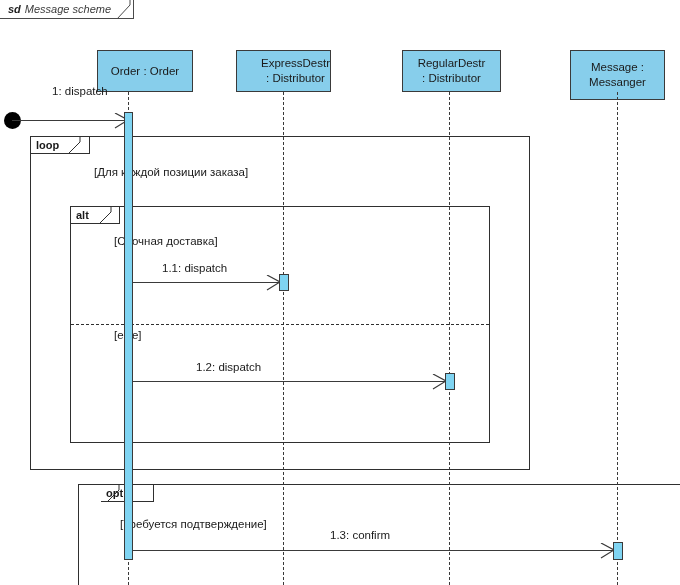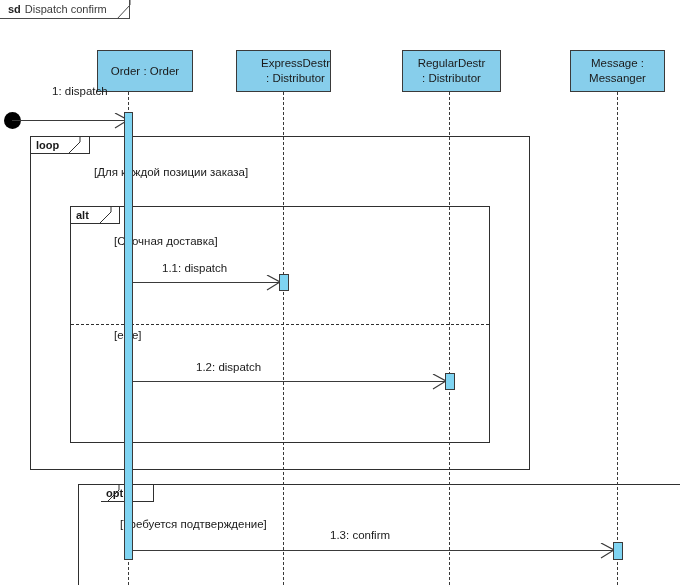--- a/index.html
+++ b/index.html
@@ -25,20 +25,21 @@
     height: 19px;
     padding: 0 22px 0 8px;
     border-bottom: 1px solid #4a4a4a;
     border-right: 1px solid #4a4a4a;
     box-sizing: border-box;
     display: flex;
     align-items: center;
     font-size: 11px;
     color: #3b3b3b;
     white-space: nowrap;
+    font-style: italic;
   }
   .frame-tab .kw {
     font-weight: bold;
     margin-right: 4px;
     color: #1f1f1f;
   }
   .frame-tab-corner {
     position: absolute;
     top: 0px;
     width: 14px;
@@ -143,40 +144,40 @@
     background: #000000;
   }
 </style>
 </head>
 <body>
 
 <div id="canvas">
 
   <div class="frame-tab">
     <span class="kw">sd</span>
-    <span>Dispatch confirm</span>
+    <span>Message scheme</span>
   </div>
   <div class="frame-tab-corner" style="left:117px;">
     <svg width="14" height="19" viewBox="0 0 14 19">
       <path d="M0,19 L13,5 L13,0" fill="none" stroke="#4a4a4a" stroke-width="1"></path>
     </svg>
   </div>
 
   <div class="head" style="left:97px; top:50px; width:96px; height:42px;">
     <span>Order : Order</span>
   </div>
   <div class="head" style="left:236px; top:50px; width:95px; height:42px;padding-left:24px;">
     <span>ExpressDestr</span>
     <span>: Distributor</span>
   </div>
   <div class="head" style="left:402px; top:50px; width:99px; height:42px;">
     <span>RegularDestr</span>
     <span>: Distributor</span>
   </div>
-  <div class="head" style="left:570px; top:50px; width:95px; height:42px;">
+  <div class="head" style="left:570px; top:50px; width:95px; height:50px;">
     <span>Message :</span>
     <span>Messanger</span>
   </div>
 
   <div class="lifeline" style="left:128px; top:92px; height:493px;"></div>
   <div class="lifeline" style="left:283px; top:92px; height:493px;"></div>
   <div class="lifeline" style="left:449px; top:92px; height:493px;"></div>
   <div class="lifeline" style="left:617px; top:92px; height:493px;"></div>
 
   <div class="fragment" style="left:30px; top:136px; width:500px; height:334px;"></div>

